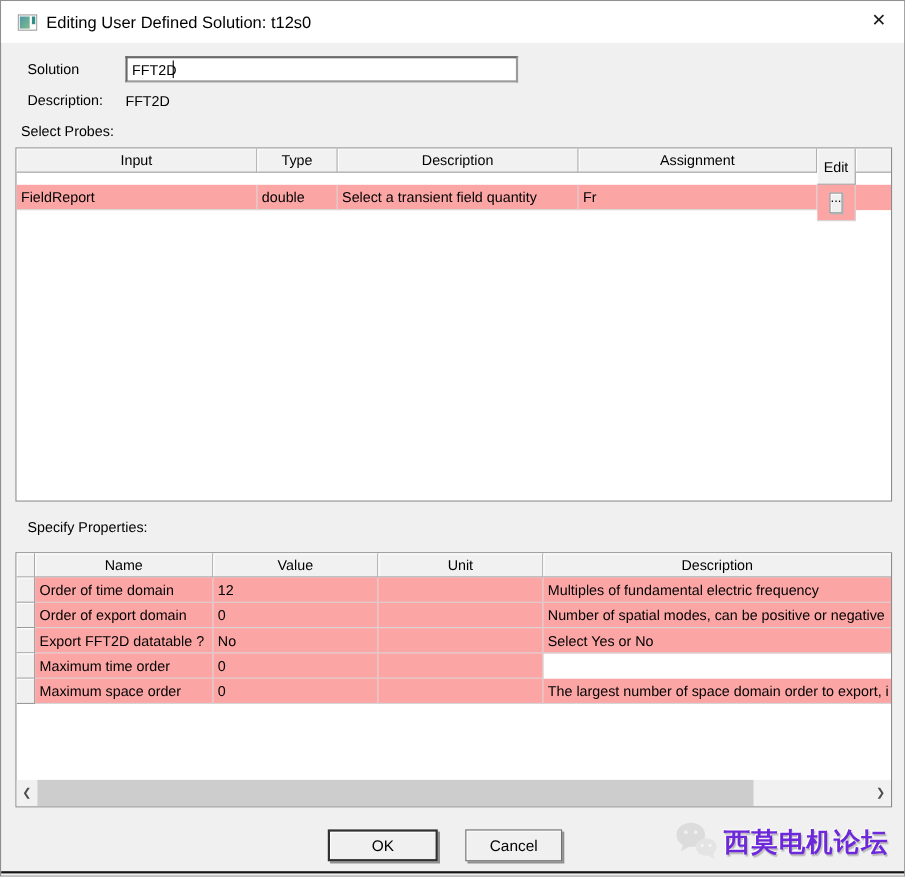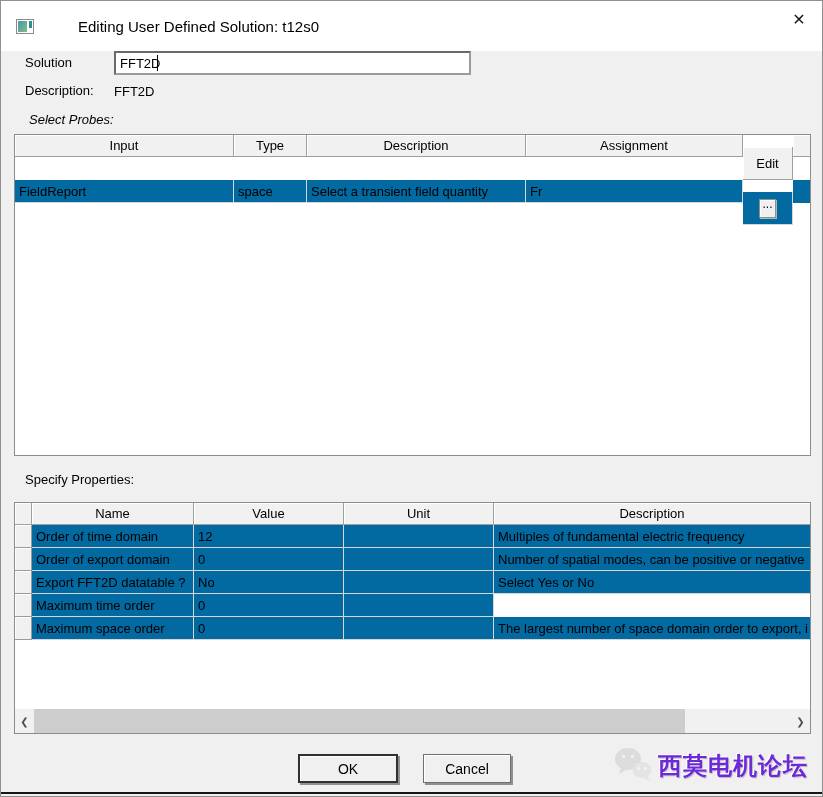--- a/index.html
+++ b/index.html
@@ -2,22 +2,22 @@
 <html><head>
 <meta charset="utf-8">
 <style>
   html,body{margin:0;padding:0;background:#ffffff;}
   .dialog{
     position:relative;width:823px;height:797px;box-sizing:border-box;
     background:#f0f0f0;border:1px solid #8f8f8f;overflow:hidden;
     font-family:"Liberation Sans",sans-serif;font-size:13px;color:#000;
   }
   
-  .titlebar{position:absolute;left:0;top:0;right:0;height:50px;background:#ffffff;
-    display:flex;align-items:center;padding-left:15px;box-sizing:border-box;gap:36px;}
+  .titlebar{position:absolute;left:0;top:0;right:0;height:38px;background:#ffffff;
+    display:flex;align-items:center;padding-left:15px;box-sizing:border-box;}
   .app-icon{width:18px;height:15px;margin-right:8px;flex:0 0 auto;}
   .title{font-size:15px;color:#000;}
   .close{position:absolute;right:12px;top:7px;width:22px;height:22px;display:flex;
     align-items:center;justify-content:center;font-size:16px;color:#1a1a1a;cursor:pointer;}
   
   .abs{position:absolute;}
   .lbl{white-space:nowrap;}
   .text-input{position:absolute;left:113px;top:50px;width:357px;height:24px;box-sizing:border-box;
     border:2px solid #696969;border-bottom-color:#9c9c9c;border-right-color:#9c9c9c;
     background:#ffffff;font-family:"Liberation Sans",sans-serif;font-size:13px;padding:0 4px;outline:none;}
@@ -25,28 +25,28 @@
   
   .panel{position:absolute;background:#ffffff;border:1px solid #8c8c8c;box-sizing:border-box;overflow:hidden;}
   #probes-panel{left:13px;top:133px;width:797px;height:322px;}
   #props-panel{left:13px;top:501px;width:797px;height:232px;}
   .trow{display:flex;width:100%;}
   .th{height:22px;box-sizing:border-box;background:#f1f1f1;
     border-right:1px solid #a0a0a0;border-bottom:1px solid #a0a0a0;
     box-shadow:inset 1px 1px 0 #ffffff;
     display:flex;align-items:center;justify-content:center;
     white-space:nowrap;overflow:hidden;flex:0 0 auto;text-align:right;}
-  .td{height:23px;box-sizing:border-box;background:#0369a1;
+  .td{height:23px;box-sizing:border-box;background:#fca5a5;
     border-right:1px solid #d6d6d6;border-bottom:1px solid #d6d6d6;
     display:flex;align-items:center;padding:0 4px;
     white-space:nowrap;overflow:hidden;flex:0 0 auto;}
   .fill{flex:1 1 auto !important;border-right:none !important;}
   
   .w-input{width:219px;} .w-type{width:73px;} .w-desc{width:219px;}
-  .w-assign{width:217px;} .w-edit{width:50px;justify-content:center;padding:16px;margin-top:12px;}
+  .w-assign{width:217px;} .w-edit{width:35px;justify-content:center;padding:16px;}
   .edit-btn{width:42px;height:17px;background:#f0f0f0;border:1px solid #8f8f8f;
     box-shadow:inset 1px 1px 0 #ffffff,1px 1px 0 #b5b5b5;
     font-size:12px;line-height:8px;display:flex;align-items:flex-start;justify-content:center;cursor:pointer;}
   
   .w-sel{width:17px;padding:0;} .w-name{width:162px;} .w-val{width:150px;} .w-unit{width:150px;}
   .sel-cell{background:#f0f0f0;border-right:1px solid #9a9a9a;border-bottom:1px solid #9a9a9a;
     box-shadow:inset 1px 1px 0 #ffffff;}
   
   .hscroll{position:absolute;left:0;right:0;bottom:0;height:24px;background:#f1f1f1;}
   .sb-btn{position:absolute;top:0;width:19px;height:24px;display:flex;align-items:center;
@@ -90,34 +90,34 @@
     <span class="close">✕</span>
   </div>
 
   <span class="abs lbl" style="left:24px;top:54px;">Solution</span>
   <input class="text-input" type="text" value="FFT2D" style="">
   <span class="caret"></span>
 
   <span class="abs lbl" style="left:24px;top:82px;">Description:</span>
   <span class="abs lbl" style="left:113px;top:83px;">FFT2D</span>
 
-  <span class="abs lbl" style="left:28px;top:111px;font-style:italic;">Select Probes:</span>
+  <span class="abs lbl" style="left:18px;top:111px;">Select Probes:</span>
 
   <div class="panel" id="probes-panel">
     <div class="trow">
       <div class="th w-input">Input</div>
       <div class="th w-type">Type</div>
       <div class="th w-desc">Description</div>
       <div class="th w-assign">Assignment</div>
       <div class="th w-edit">Edit</div>
       <div class="th fill"></div>
     </div>
     <div class="trow">
       <div class="td w-input">FieldReport</div>
-      <div class="td w-type">space</div>
+      <div class="td w-type">double</div>
       <div class="td w-desc">Select a transient field quantity</div>
       <div class="td w-assign">Fr</div>
       <div class="td w-edit">
         <span class="edit-btn">...</span>
       </div>
       <div class="td fill" style="border-bottom:none;"></div>
     </div>
   </div>
 
   <span class="abs lbl" style="left:24px;top:471px;">Specify Properties:</span>

